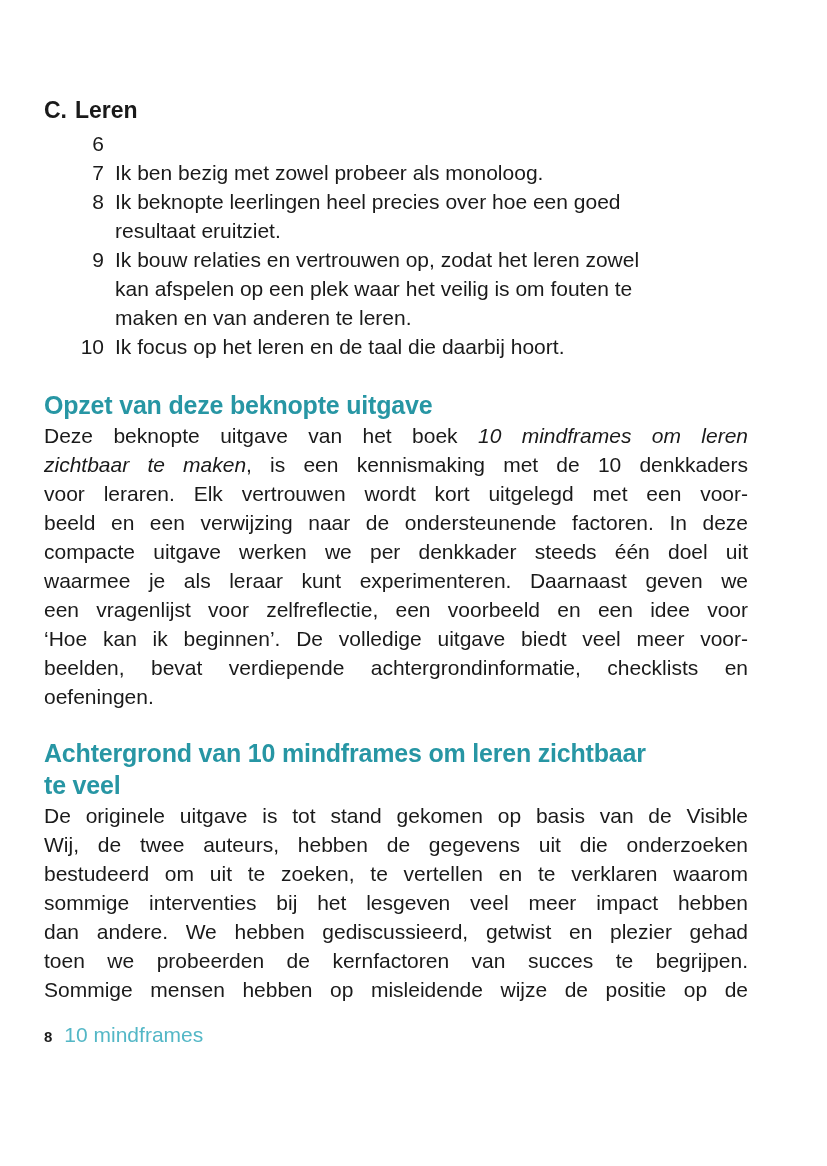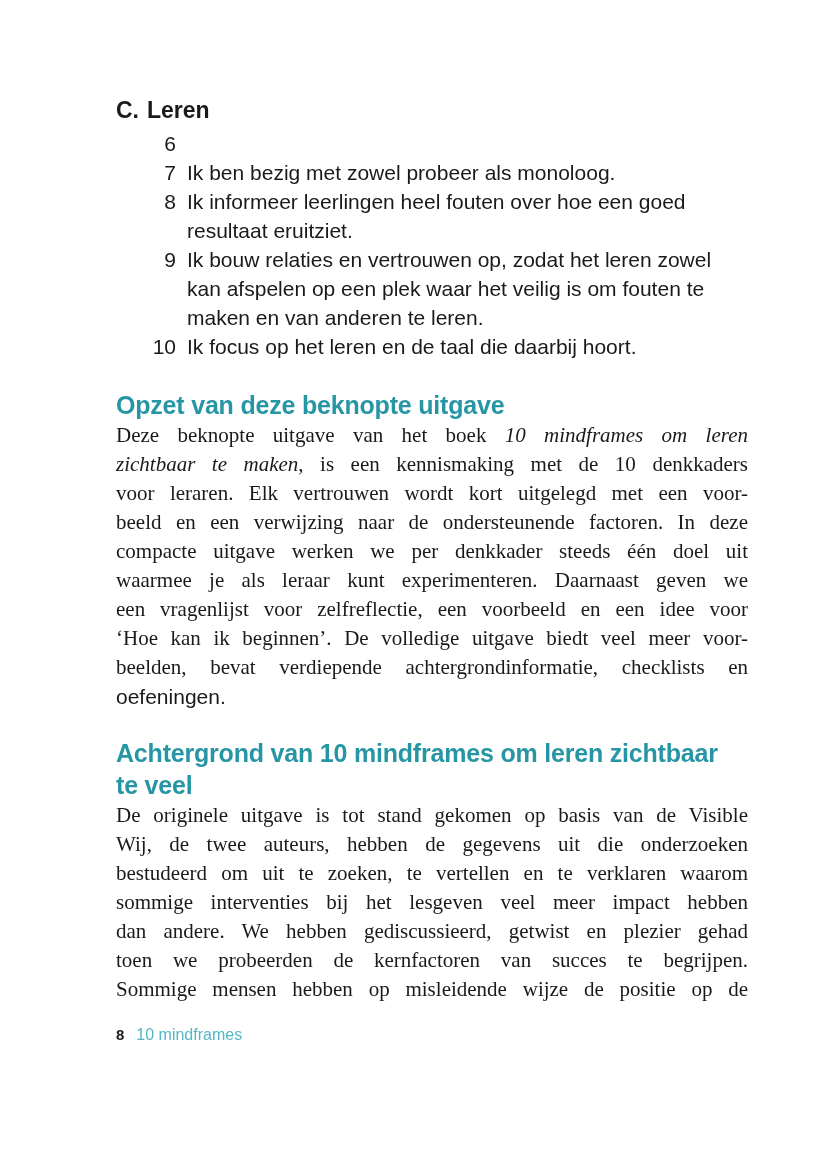--- a/index.html
+++ b/index.html
@@ -3,21 +3,21 @@
 <meta charset="utf-8">
 <style>
   html, body { margin: 0; padding: 0; background: #ffffff; }
   .page {
     position: relative;
     width: 827px;
     height: 1166px;
     margin: 0 auto;
     background: #ffffff;
     box-sizing: border-box;
-    padding: 96px 79px 0 116px;
+    padding: 96px 79px 0 44px;
     overflow: hidden;
     font-family: "Liberation Sans", sans-serif;
     color: var(--ink, #1a1a1a);
     font-size: 21px;
     line-height: 29px;
   }
   
   .list-heading {
     margin: 0 0 4px 0;
     font-size: 23px;
@@ -34,37 +34,37 @@
   .content-section + .content-section { margin-top: 26px; }
   .sec-heading {
     font-size: 25px;
     line-height: 32px;
     font-weight: bold;
     color: var(--teal, #2796a4);
     letter-spacing: -0.2px;
   }
   .para { margin: 0; }
   .pline { min-height: 29px; }
-  .pline.just { text-align: justify; text-align-last: justify; font-family: Liberation Serif, serif; }
+  .pline.just { text-align: justify; text-align-last: justify; }
   .it { font-style: italic; }
   
   .footer {
     margin-top: 21px;
     display: flex;
     align-items: baseline;
   }
   .pagenum {
     font-size: 15px;
     font-weight: bold;
     color: var(--ink, #1a1a1a);
     line-height: 20px;
   }
   .booktitle {
     margin-left: 12px;
-    font-size: 16px;
+    font-size: 21px;
     color: var(--teal-light, #53b7c6);
     line-height: 20px;
   }
 </style>
 </head>
 <body>
 
 <main class="page" style="--teal: #2796a4; --teal-light: #53b7c6; --ink: #1a1a1a; background: rgb(255, 255, 255);">
 
   <section>
@@ -75,21 +75,21 @@
         </div>
         <div class="list-row">
           <div class="num">7</div>
           <div class="itext">
             <div class="tline">Ik ben bezig met zowel probeer als monoloog.</div>
           </div>
         </div>
         <div class="list-row">
           <div class="num">8</div>
           <div class="itext">
-            <div class="tline">Ik informeer leerlingen heel fouten over hoe een goed</div>
+            <div class="tline">Ik beknopte leerlingen heel precies over hoe een goed</div>
             <div class="tline">resultaat eruitziet.</div>
           </div>
         </div>
         <div class="list-row">
           <div class="num">9</div>
           <div class="itext">
             <div class="tline">Ik bouw relaties en vertrouwen op, zodat het leren zowel</div>
             <div class="tline">kan afspelen op een plek waar het veilig is om fouten te</div>
             <div class="tline">maken en van anderen te leren.</div>
           </div>

